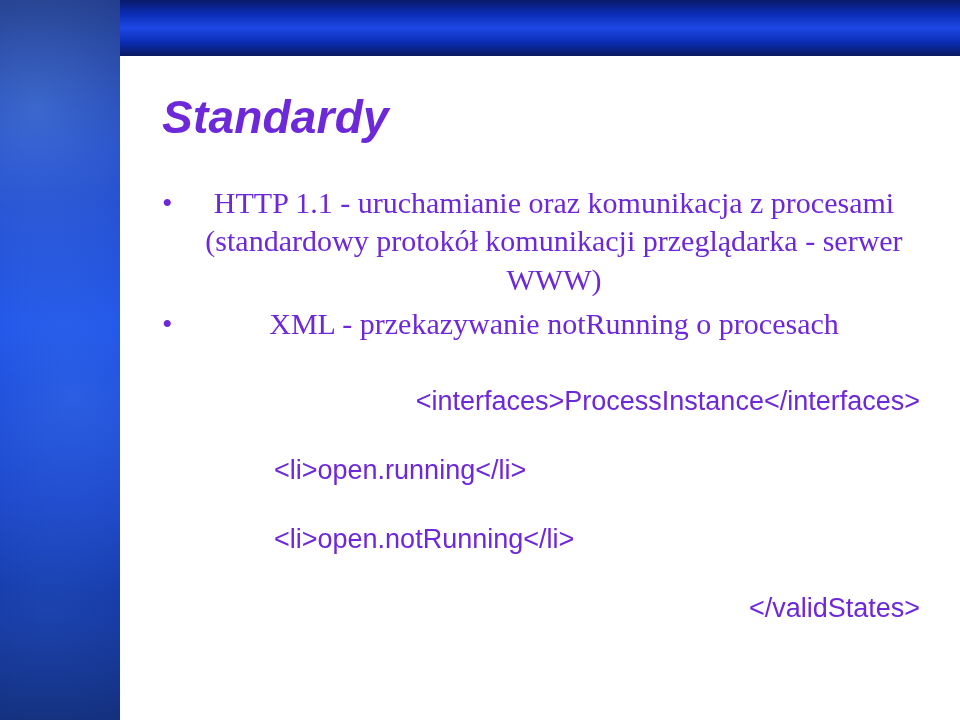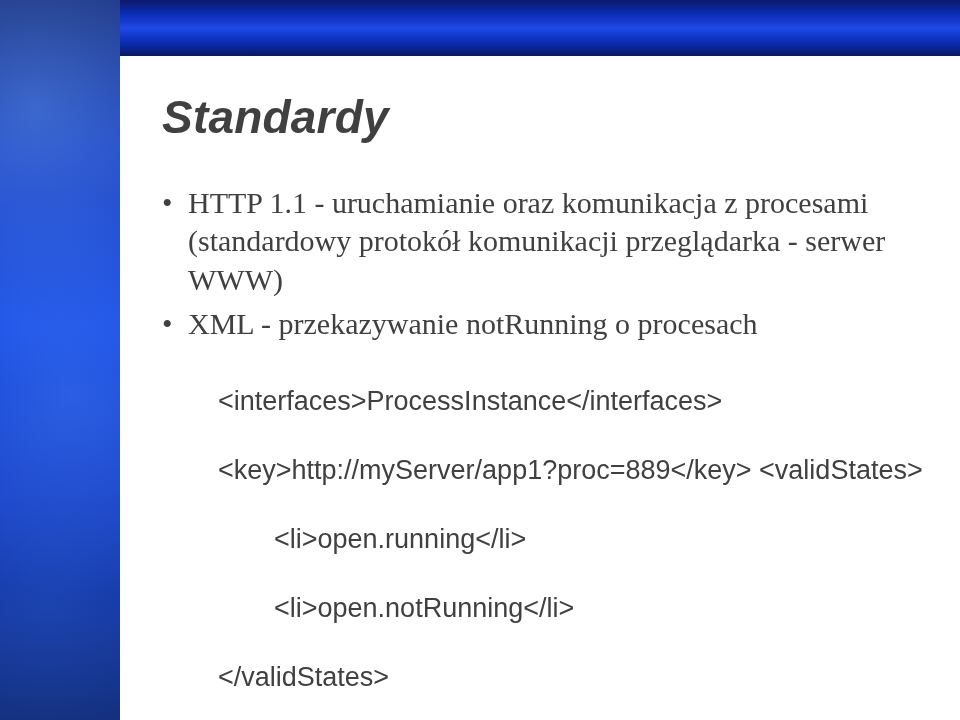--- a/index.html
+++ b/index.html
@@ -23,73 +23,73 @@
       position: absolute;
       top: 0; left: 0;
       width: 960px; height: 56px;
       background: linear-gradient(180deg, #0a1a6a 0%, #0b2db5 25%, #1e48e6 50%, #0b2db5 75%, #081a60 100%);
     }
     .content {
       position: absolute;
       left: 120px; top: 56px;
       right: 0; bottom: 0;
       padding: 34px 40px 20px 42px;
-      color: #404040;
+      color: #6d28d9;
     }
     .title {
       font-size: 46px;
       font-weight: 700;
       font-style: italic;
       margin-bottom: 40px;
       letter-spacing: 0.2px;
     }
     .bullets {
       list-style: none;
       font-family: "Times New Roman", Times, serif;
       font-size: 30px;
       line-height: 1.28;
+      text-align: center;
     }
     .bullets li {
       position: relative;
       padding-left: 26px;
       margin-bottom: 6px;
     }
     .bullets li::before {
       content: "•";
       position: absolute;
       left: 0;
       top: 0;
       font-size: 30px;
     }
     .code {
       font-family: Arial, Helvetica, sans-serif;
       font-size: 27px;
       line-height: 1.28;
       margin-top: 6px;
       white-space: pre;
     }
-    .ind1 { padding-left: 56px; display: block; }
+    .ind1 { padding-left: 56px; display: block; text-align: right; }
     .ind2 { padding-left: 112px; display: block; }
   </style>
 </head>
 <body>
 
 <div class="topbar"></div>
 <div class="sidebar"></div>
 
 <div class="content">
   <h1 class="title">Standardy</h1>
 
   <ul class="bullets">
     <li>HTTP 1.1 - uruchamianie oraz komunikacja z procesami (standardowy protokół komunikacji przeglądarka - serwer WWW)</li>
     <li>XML - przekazywanie notRunning o procesach</li>
   </ul>
 
   <div class="code">
 <span class="ind1">&lt;interfaces&gt;ProcessInstance&lt;/interfaces&gt;</span>
-<span class="ind1">&lt;key&gt;http://myServer/app1?proc=889&lt;/key&gt; &lt;validStates&gt;</span>
 <span class="ind2">&lt;li&gt;open.running&lt;/li&gt;</span>
 <span class="ind2">&lt;li&gt;open.notRunning&lt;/li&gt;</span>
 <span class="ind1">&lt;/validStates&gt;</span>
 
 
   </div>
 </div>
 
 </body></html>

